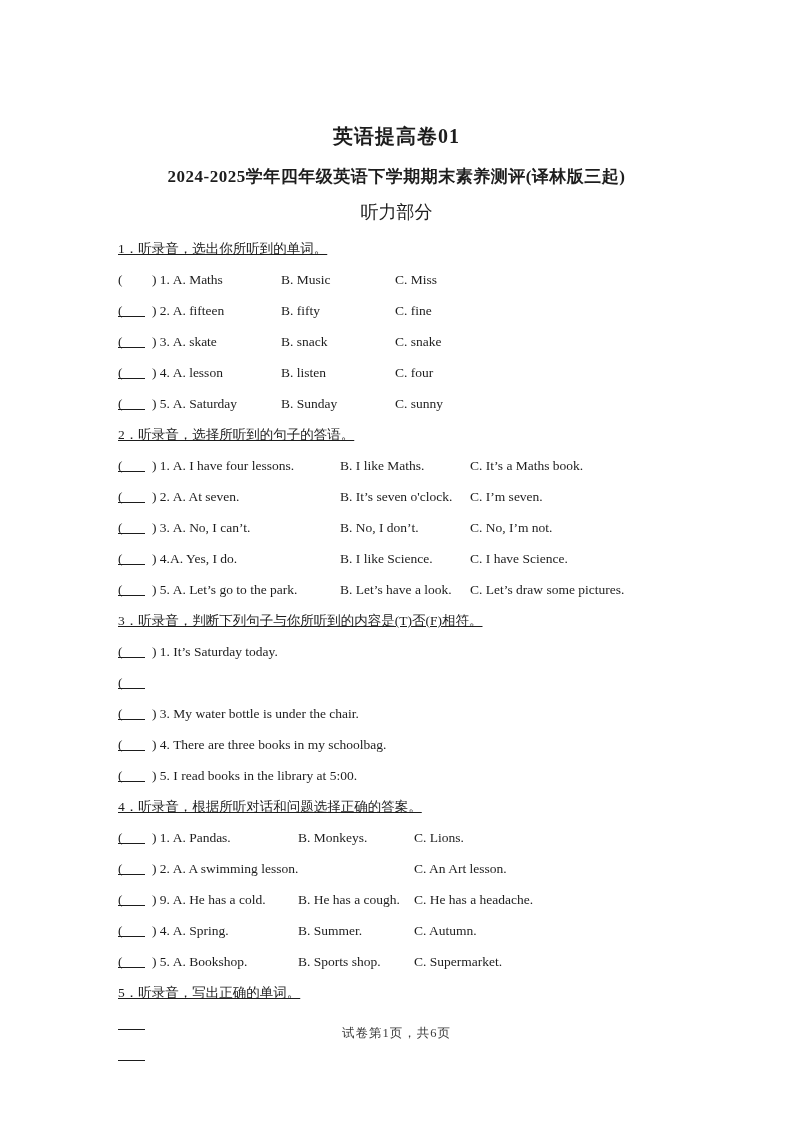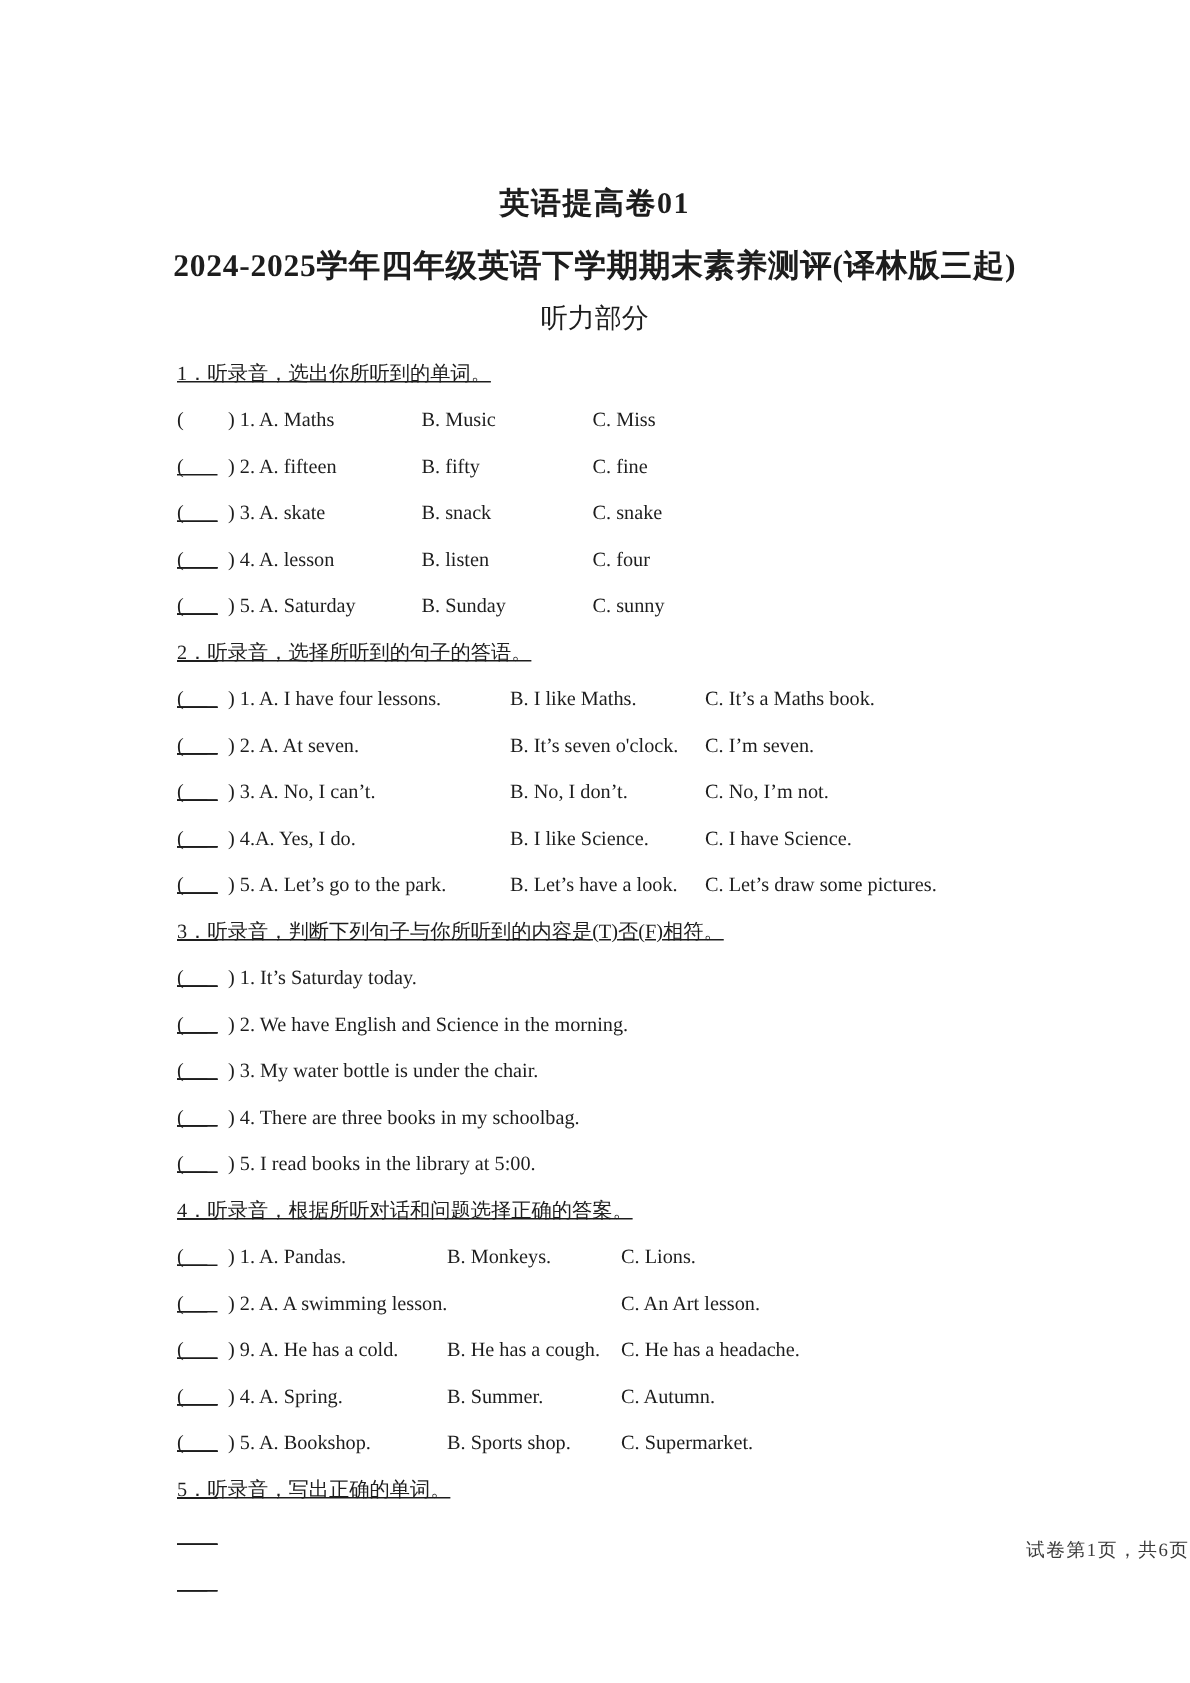--- a/index.html
+++ b/index.html
@@ -3,32 +3,32 @@
 <meta charset="utf-8">
 <style>
   html,body{margin:0;padding:0;background:#ffffff;}
   .page{
     width:793px;height:1088px;background:#ffffff;position:relative;
     font-family:"Liberation Serif","DejaVu Serif",serif;color:#1d1d1d;
     overflow:hidden;margin:0 auto;
   }
   .header{text-align:center;}
   .title{padding-top:121px;font-size:20px;font-weight:bold;line-height:30px;letter-spacing:1px;}
-  .subtitle{font-size:21px;font-weight:bold;line-height:32px;margin-top:10px;letter-spacing:0.5px;}
+  .subtitle{font-size:17px;font-weight:bold;line-height:32px;margin-top:10px;letter-spacing:0.5px;}
   .part-label{font-size:18px;line-height:24px;margin-top:7px;}
   .content{margin:9px 0 0 118px;width:620px;font-size:13.5px;}
   .line{position:relative;height:31px;line-height:31px;white-space:pre;text-decoration:underline;}
   .bracket{position:absolute;left:0;top:0;}
   .lead{position:absolute;left:34px;top:0;white-space:pre;}
   .opt{position:absolute;top:0;white-space:pre;}
   .s1 .opt.b{left:163px}  .s1 .opt.c{left:277px}
   .s2 .opt.b{left:222px}  .s2 .opt.c{left:352px}
   .s4 .opt.b{left:180px}  .s4 .opt.c{left:296px}
   .footer{
-    position:absolute;left:0;right:0;bottom:46px;text-align:right;
+    position:absolute;left:0;right:0;bottom:46px;text-align:center;
     font-size:12.5px;color:#3a3a3a;letter-spacing:1px;
   }
 </style>
 </head>
 <body>
 
 <div class="page">
 
   <div class="header">
     <div class="title">英语提高卷01</div>
@@ -107,21 +107,20 @@
     </div>
 
     <div class="section s3">
       <div class="line heading">3．听录音，判断下列句子与你所听到的内容是(T)否(F)相符。</div>
       <div class="line qrow">
         <span class="bracket">(</span>
         <span class="lead">) 1. It’s Saturday today.</span>
       </div>
       <div class="line qrow">
         <span class="bracket">(</span>
-        <span class="lead">) 2. We have English and Science in the morning.</span>
       </div>
       <div class="line qrow">
         <span class="bracket">(</span>
         <span class="lead">) 3. My water bottle is under the chair.</span>
       </div>
       <div class="line qrow">
         <span class="bracket">(</span>
         <span class="lead">) 4. There are three books in my schoolbag.</span>
       </div>
       <div class="line qrow">

